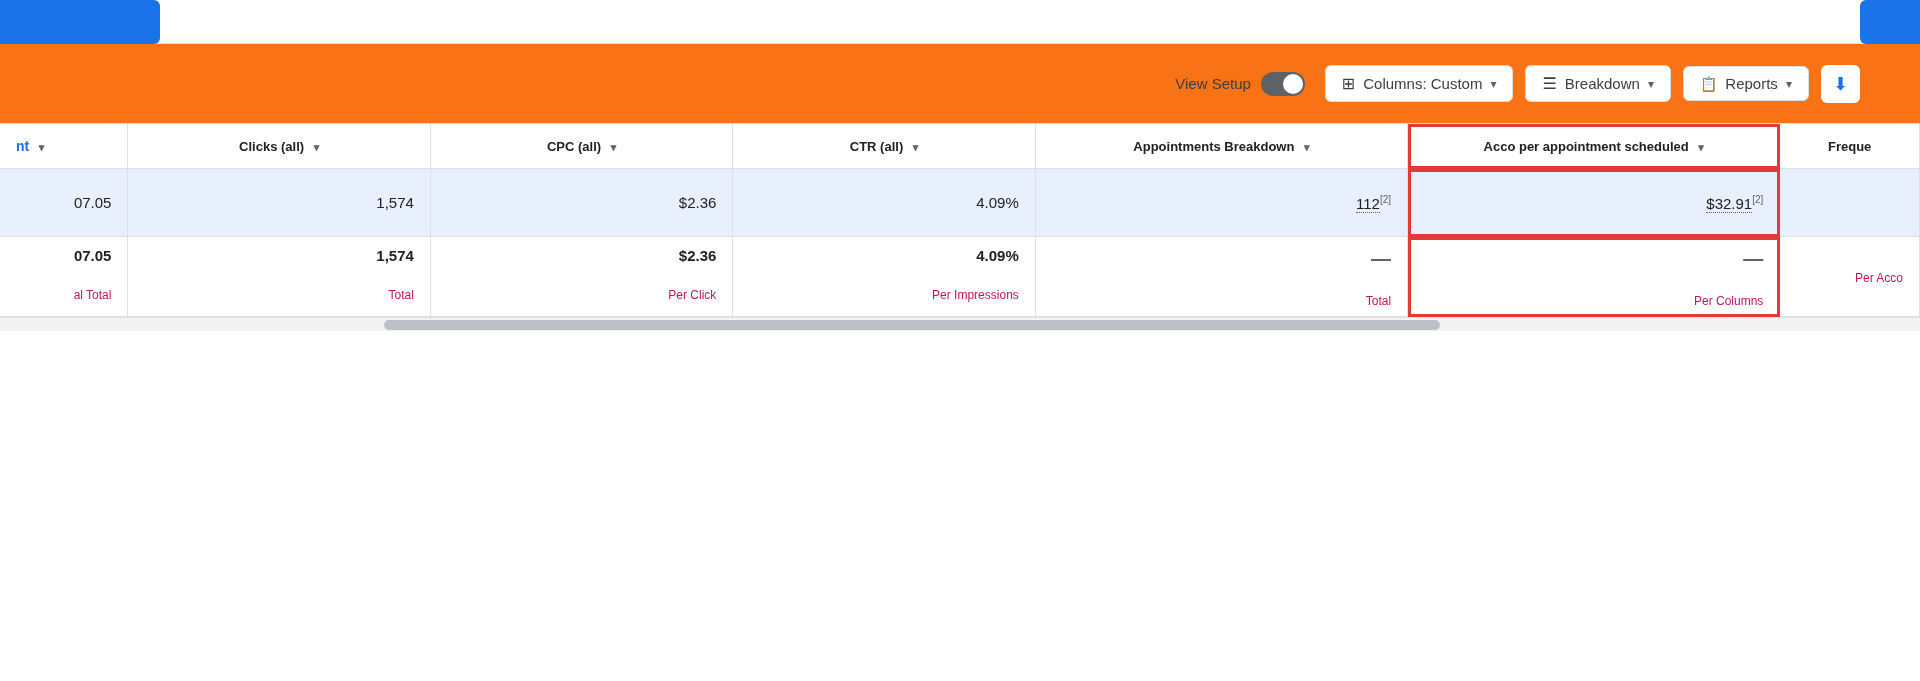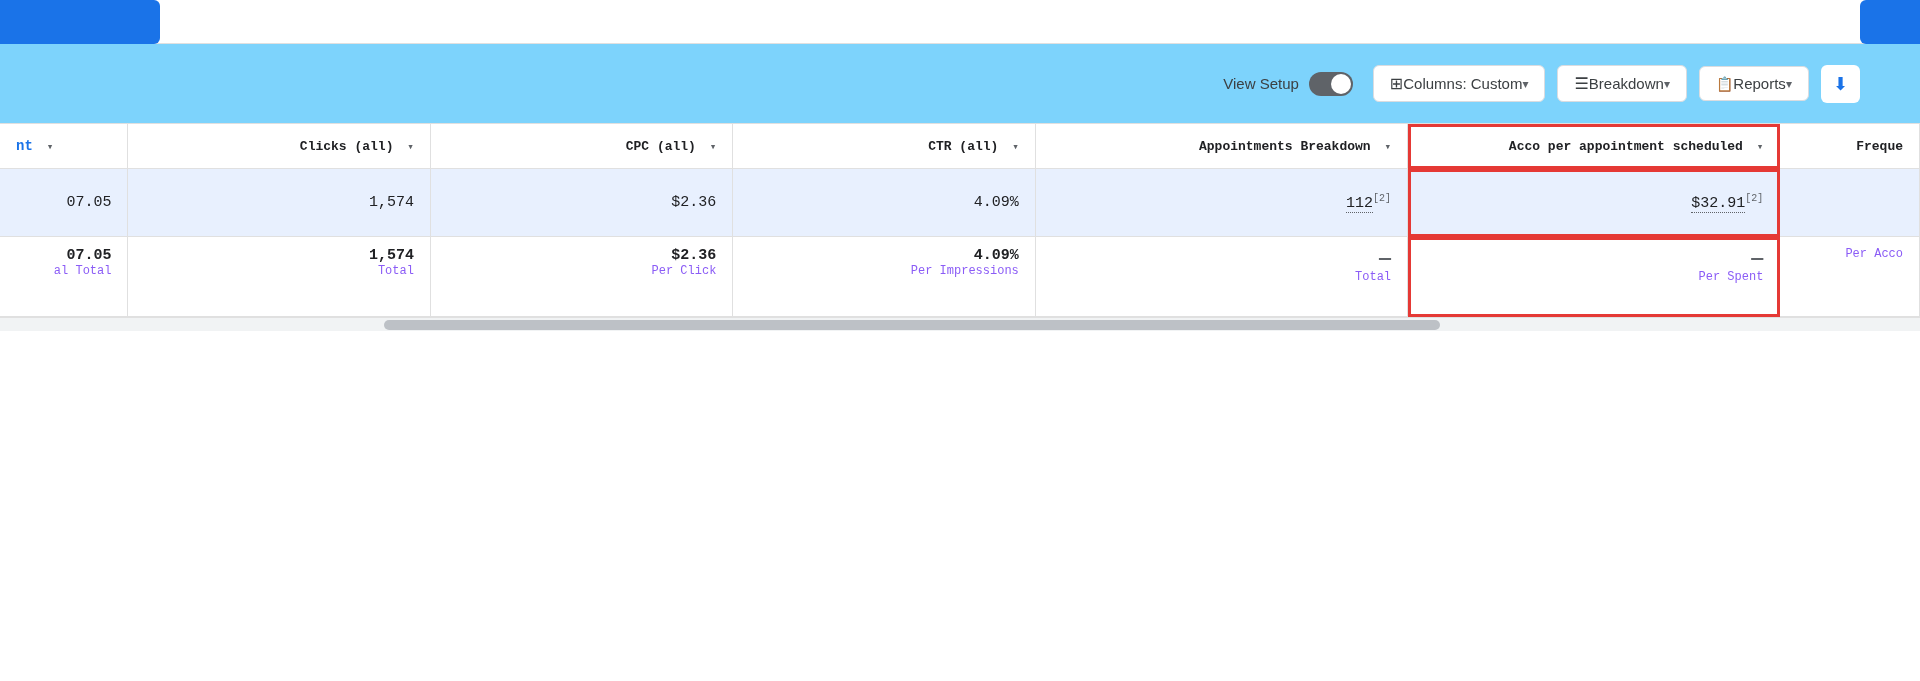--- a/index.html
+++ b/index.html
@@ -13,28 +13,28 @@
     }
 
     
     .toolbar {
       display: flex;
       align-items: center;
       justify-content: flex-end;
       padding: 10px 60px 10px 0;
       border-bottom: 1px solid #e0e0e0;
       gap: 12px;
-      background: #7dd3fc;
+      background: #f97316;
       height: 80px;
     }
 
     .toolbar-btn {
       display: flex;
       align-items: center;
-      gap: 0;
+      gap: 8px;
       border: 1px solid #dadce0;
       border-radius: 6px;
       padding: 8px 16px;
       font-size: 15px;
       color: #3c4043;
       background: #fff;
       cursor: pointer;
       font-weight: 500;
       white-space: nowrap;
     }
@@ -76,21 +76,20 @@
 
     .icon-columns::before { content: '⊞'; font-size: 16px; }
     .icon-breakdown::before { content: '☰'; font-size: 16px; }
     .icon-reports::before { content: '📋'; font-size: 14px; }
     .icon-download::before { content: '⬇'; font-size: 18px; color: #1a73e8; }
 
     
     .table-wrapper {
       overflow: hidden;
       width: 100%;
-      font-family: Liberation Mono, monospace;
     }
 
     table {
       width: 100%;
       border-collapse: collapse;
       table-layout: fixed;
     }
 
     
     col.col-metric  { width: 110px; }
@@ -102,21 +101,21 @@
     col.col-freq    { width: 120px; }
 
     thead th {
       background: #fff;
       border-bottom: 1px solid #e0e0e0;
       border-right: 1px solid #e0e0e0;
       padding: 14px 16px;
       font-size: 13px;
       font-weight: 600;
       color: #202124;
-      text-align: right;
+      text-align: center;
       vertical-align: bottom;
       position: relative;
     }
 
     thead th .sort-arrow {
       display: inline-block;
       margin-left: 6px;
       color: #5f6368;
       font-size: 11px;
     }
@@ -154,23 +153,23 @@
       height: 80px;
     }
 
     tbody tr.totals-row td .total-value {
       font-weight: 700;
       display: block;
     }
 
     tbody tr.totals-row td .total-label {
       font-size: 12px;
-      color: #8b5cf6;
+      color: #be185d;
       display: block;
-      margin-top: 0;
+      margin-top: 24px;
     }
 
     td.highlighted-cell {
       outline: 3px solid #e53935;
       outline-offset: -3px;
     }
 
     .superscript {
       font-size: 10px;
       vertical-align: super;
@@ -368,21 +367,21 @@
         <td>
           <span class="total-value">4.09%</span>
           <span class="total-label">Per Impressions</span>
         </td>
         <td>
           <span class="total-value dash-value">—</span>
           <span class="total-label">Total</span>
         </td>
         <td class="highlighted-cell">
           <span class="total-value dash-value">—</span>
-          <span class="total-label">Per Spent</span>
+          <span class="total-label">Per Columns</span>
         </td>
         <td>
           <span class="total-label">Per Acco</span>
         </td>
       </tr>
     </tbody>
   </table>
 </div>
 
 <div class="scrollbar-area">

